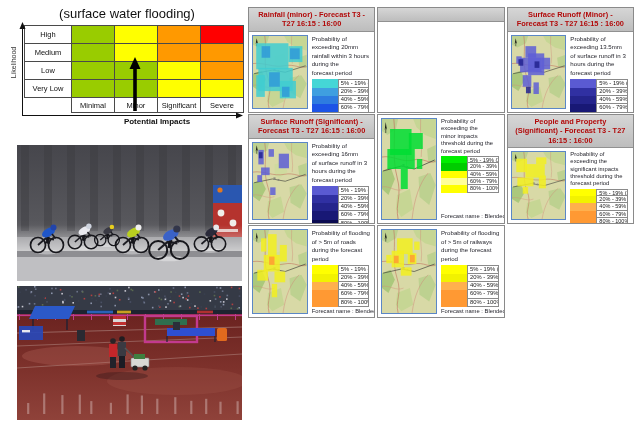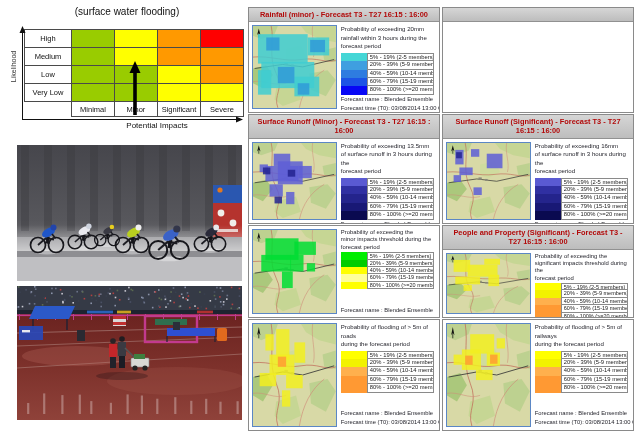--- a/index.html
+++ b/index.html
@@ -2,37 +2,37 @@
 <html><head>
 <meta charset="utf-8">
 <style>
   html,body{margin:0;padding:0;background:#fff;}
   body{width:640px;height:436px;position:relative;font-family:"Liberation Sans",sans-serif;-webkit-font-smoothing:antialiased;}
   #stage{position:absolute;inset:0;overflow:hidden;}
 
   
   #matrix{position:absolute;left:8px;top:6px;width:238px;}
   .mx-title{text-align:center;font-size:9.5px;font-weight:bold;color:#111;}
-  .mx-sub{text-align:center;font-size:10px;color:#111;margin-bottom:12px;}
+  .mx-sub{text-align:center;font-size:13px;color:#111;margin-bottom:4px;}
   .mx-wrap{position:relative;padding-left:16px;}
   .mx-grid{display:grid;grid-template-columns:46px repeat(4,42px);grid-template-rows:repeat(4,17px);gap:1px;background:#4a4a4a;border:1px solid #4a4a4a;width:max-content;}
   .mx-labels{display:grid;grid-template-columns:repeat(4,42px);grid-template-rows:14px;gap:1px;background:#4a4a4a;border:1px solid #4a4a4a;border-top:none;width:max-content;margin-left:47px;}
   .mx-cell{display:flex;align-items:center;justify-content:center;font-size:7.5px;color:#111;background:#fff;}
   .mx-ylab{position:absolute;left:-31px;top:34px;width:72px;text-align:center;font-size:7px;color:#333;transform:rotate(-90deg);}
-  .mx-xlab{margin-left:63px;width:172px;text-align:center;font-size:8px;font-weight:normal;color:#111;margin-top:4px;}
+  .mx-xlab{margin-left:63px;width:172px;text-align:center;font-size:8px;font-weight:bold;color:#111;margin-top:4px;}
   .mx-overlay{position:absolute;left:0;top:-6px;width:238px;height:110px;pointer-events:none;}
 
   
   .photo{position:absolute;overflow:hidden;}
   #photo1{left:17px;top:145px;width:225px;height:136px;}
   #photo2{left:17px;top:286px;width:225px;height:134px;}
   .photo svg{display:block;width:100%;height:100%;}
 
   
-  #forecast-grid{position:absolute;left:248px;top:7px;width:386px;height:424px;display:grid;grid-template-columns:1fr 1fr;grid-template-rows:106px 110px 93px 112px;column-gap:2px;row-gap:1px;}
+  #forecast-grid{position:absolute;left:248px;top:7px;width:386px;height:424px;display:grid;grid-template-columns:1fr 1fr 1fr;grid-template-rows:106px 110px 93px 112px;column-gap:2px;row-gap:1px;}
   .fp-cell{border:1px solid #8a8a8a;background:#fff;display:flex;flex-direction:column;overflow:hidden;min-width:0;min-height:0;}
   .fp-header{background:linear-gradient(#d6d6d6,#bdbdbd);border-bottom:1px solid #919191;color:#b20a0a;font-weight:bold;font-size:7.4px;line-height:1.25;text-align:center;padding:2px 5px;flex:0 0 auto;}
   .fp-body{flex:1;display:flex;padding:3px;gap:4px;min-height:0;}
   .fp-map{flex:0 0 45%;border:1px solid #5b87c5;min-height:0;background:#d8d9a6;}
   .fp-map svg{width:100%;height:100%;display:block;}
   .fp-right{flex:1;display:flex;flex-direction:column;min-width:0;color:#26262e;}
   .fp-desc{font-size:6.1px;line-height:1.4;margin-bottom:2px;}
   .fp-legend{margin-right:2px;}
   .fp-lrow{display:flex;height:8.4px;}
   .fp-lrow .sw{width:26px;flex:0 0 26px;}

